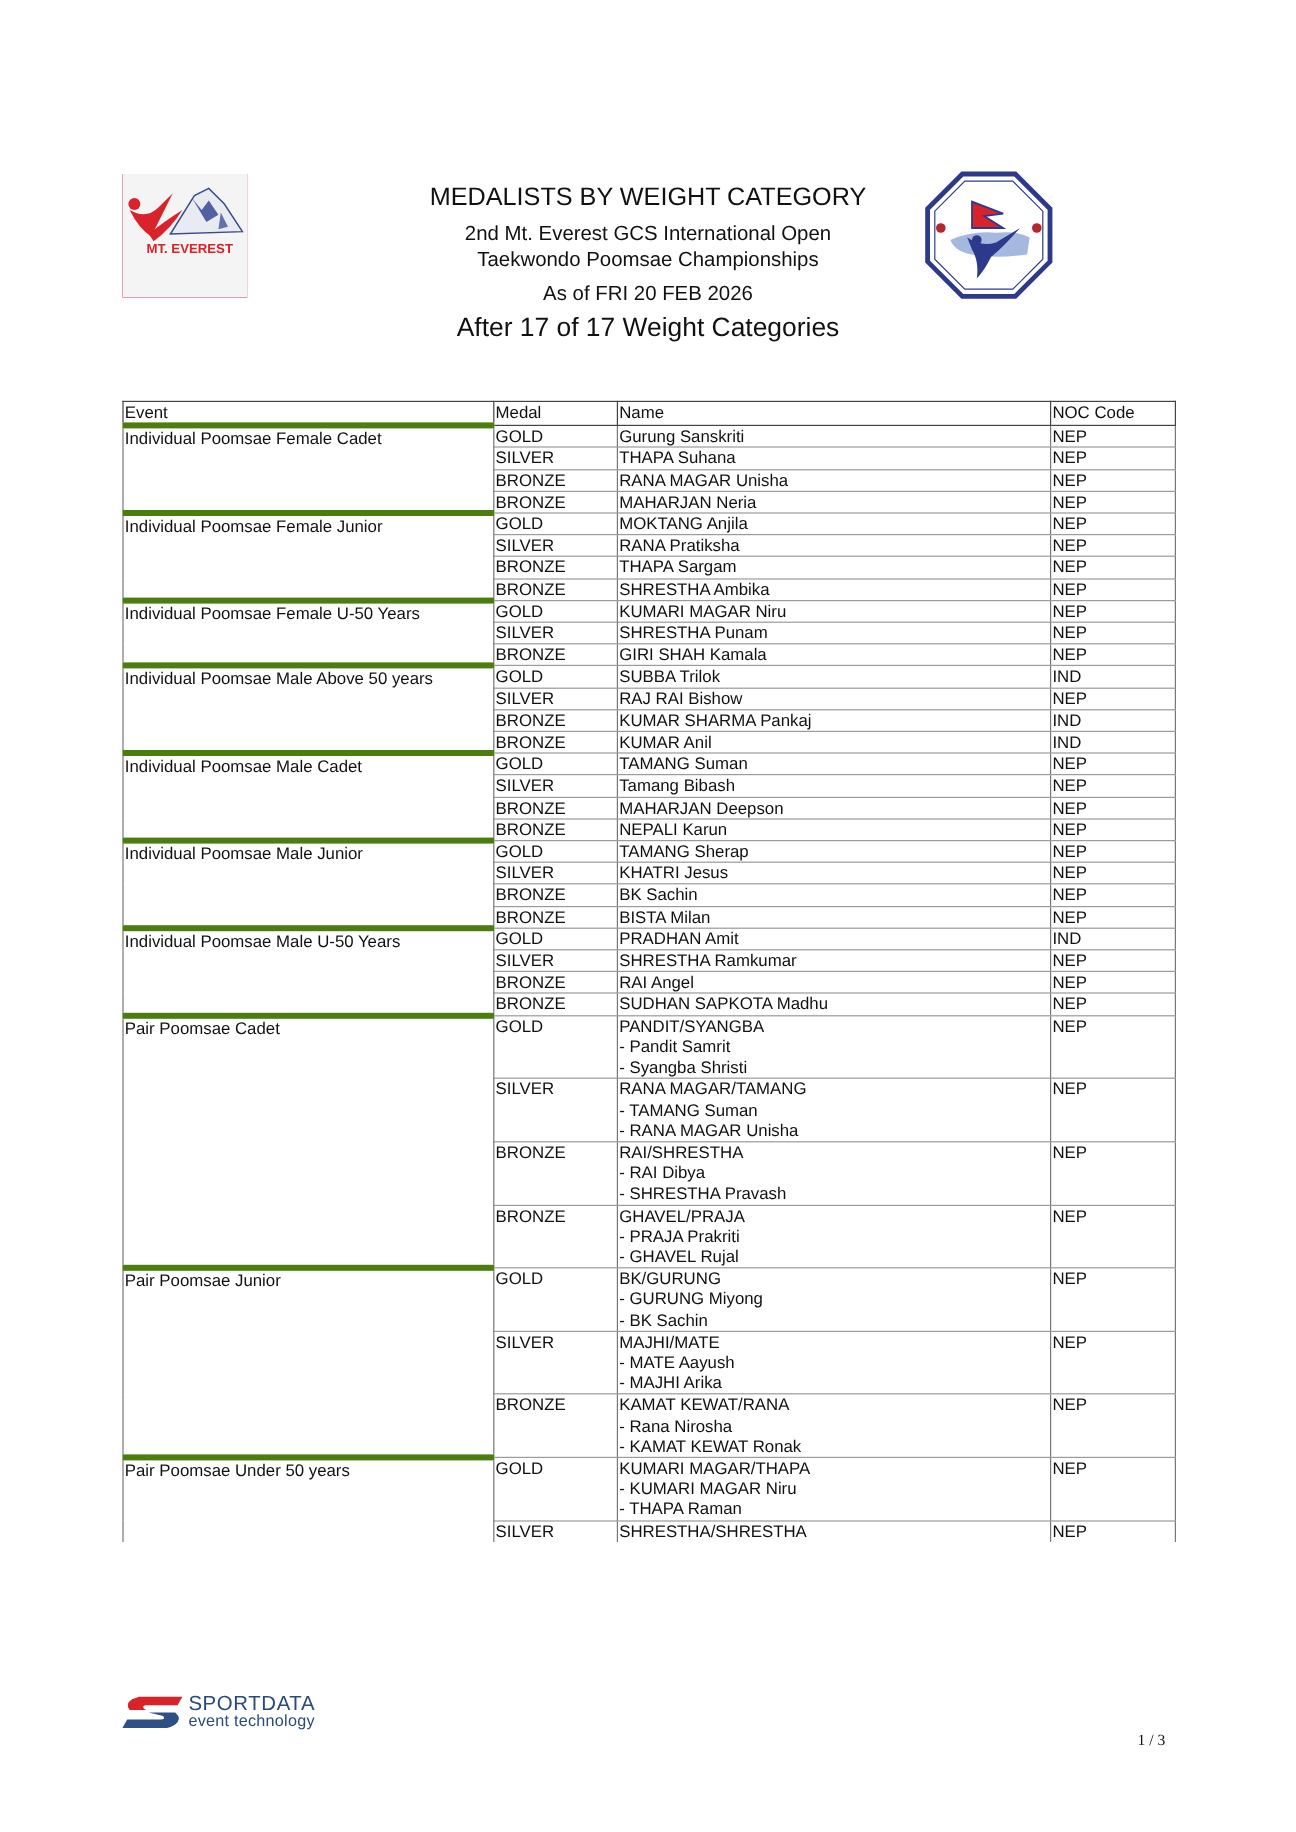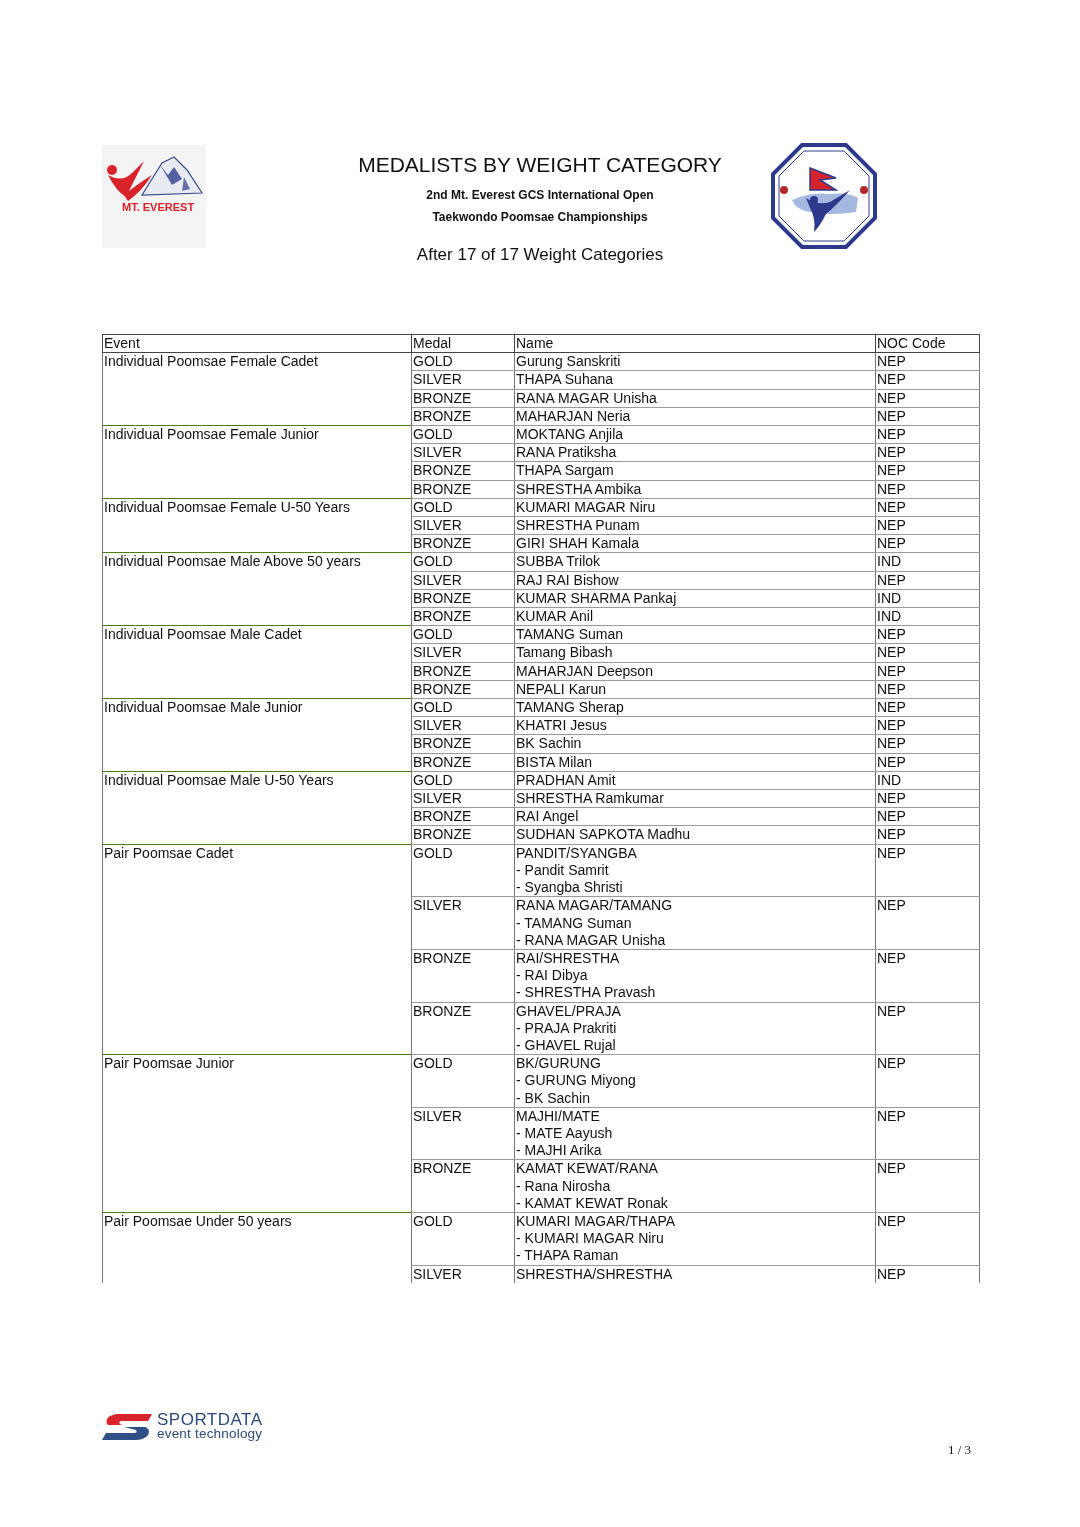--- a/index.html
+++ b/index.html
@@ -2,31 +2,31 @@
 <html><head>
 <meta charset="utf-8">
 <style>
   html, body { margin: 0; padding: 0; background: #ffffff; }
   body { width: 1080px; height: 1527px; position: relative; overflow: hidden;
          font-family: "Liberation Sans", sans-serif; color: #111; }
   .logo-left { position: absolute; left: 102px; top: 145px; width: 104px; height: 103px; background: #be185d; text-decoration: underline; }
   .logo-right { position: absolute; left: 770px; top: 142px; width: 108px; height: 108px; }
   .title-block { position: absolute; left: 300px; top: 152px; width: 480px; text-align: center; }
   .title-main { font-size: 21px; letter-spacing: 0px; margin: 0; line-height: 26px; }
-  .title-sub { font-size: 12px; line-height: 22px; margin-top: 6px; font-weight: bold; }
+  .title-sub { font-size: 17px; line-height: 22px; margin-top: 6px; }
   .title-date { font-size: 17px; line-height: 22px; margin-top: 6px; }
-  .title-progress { font-size: 17px; line-height: 22px; margin-top: 16px; }
+  .title-progress { font-size: 22px; line-height: 22px; margin-top: 6px; }
 
   table.medals { position: absolute; left: 102px; top: 334px; width: 877px; border-collapse: collapse;
                  font-size: 14px; table-layout: fixed; }
   table.medals th, table.medals td { padding: 0 1px; vertical-align: top; line-height: 17.2px; height: 17.2px; }
   table.medals th { font-weight: normal; text-align: left; border: 1.5px solid #444; }
   table.medals td { border-left: 1.5px solid #777; border-right: 1.5px solid #777; }
   table.medals td.medal, table.medals td.name, table.medals td.noc { border-top: 1.5px solid #9a9a9a; border-bottom: 1.5px solid #9a9a9a; }
-  table.medals td.event { border-top: 1px solid #4d7c0f; }
+  table.medals td.event { border-top: 5px solid #4d7c0f; }
   table.medals tr.last td { border-bottom: none; }
   td.noc { text-align: left; }
   table.medals th.noc-h { text-align: left; }
   col.c-event { width: 309px; } col.c-medal { width: 103px; }
   col.c-name { width: 361px; } col.c-noc { width: 104px; }
   .sub { display: block; }
   .sub::before { content: "- "; }
 
   .footer-logo { position: absolute; left: 102px; top: 1410px; width: 220px; height: 34px; }
   .footer-logo .brand { position: absolute; left: 55px; top: 0px; font-size: 17px; font-weight: normal; color: #2a4a7a; letter-spacing: 0.5px; }
@@ -48,20 +48,21 @@
     <text x="20" y="66" font-size="11" font-weight="bold" fill="#d8232a" font-family="Liberation Sans, sans-serif">MT. EVEREST</text>
   </svg>
 </div>
 
 <div class="title-block">
   <div class="title-main">MEDALISTS BY WEIGHT CATEGORY</div>
   <div class="title-sub">
     <div>2nd Mt. Everest GCS International Open</div>
     <div>Taekwondo Poomsae Championships</div>
   </div>
+  <div class="title-date">As of FRI 20 FEB 2026</div>
   <div class="title-progress">After 17 of 17 Weight Categories</div>
 </div>
 
 <div class="logo-right">
   <svg width="108" height="108" viewBox="0 0 108 108">
     <polygon points="32,3 76,3 105,32 105,76 76,105 32,105 3,76 3,32" fill="#ffffff" stroke="#2d3a8c" stroke-width="4"></polygon>
     <polygon points="34,9 74,9 99,34 99,74 74,99 34,99 9,74 9,34" fill="none" stroke="#2d3a8c" stroke-width="1"></polygon>
     <path d="M40 26 L66 36 L50 38 L66 48 L40 48 Z" fill="#d8232a" stroke="#2d3a8c" stroke-width="1.5"></path>
     <path d="M22 58 Q40 50 60 52 Q78 50 88 56 L86 70 Q60 74 40 70 Q26 68 22 58 Z" fill="#8fa6d8" opacity="0.8"></path>
     <path d="M36 56 Q48 64 60 60 L80 48 Q66 64 56 72 Q50 84 44 90 Q46 76 40 66 Z" fill="#2d3a8c"></path>

